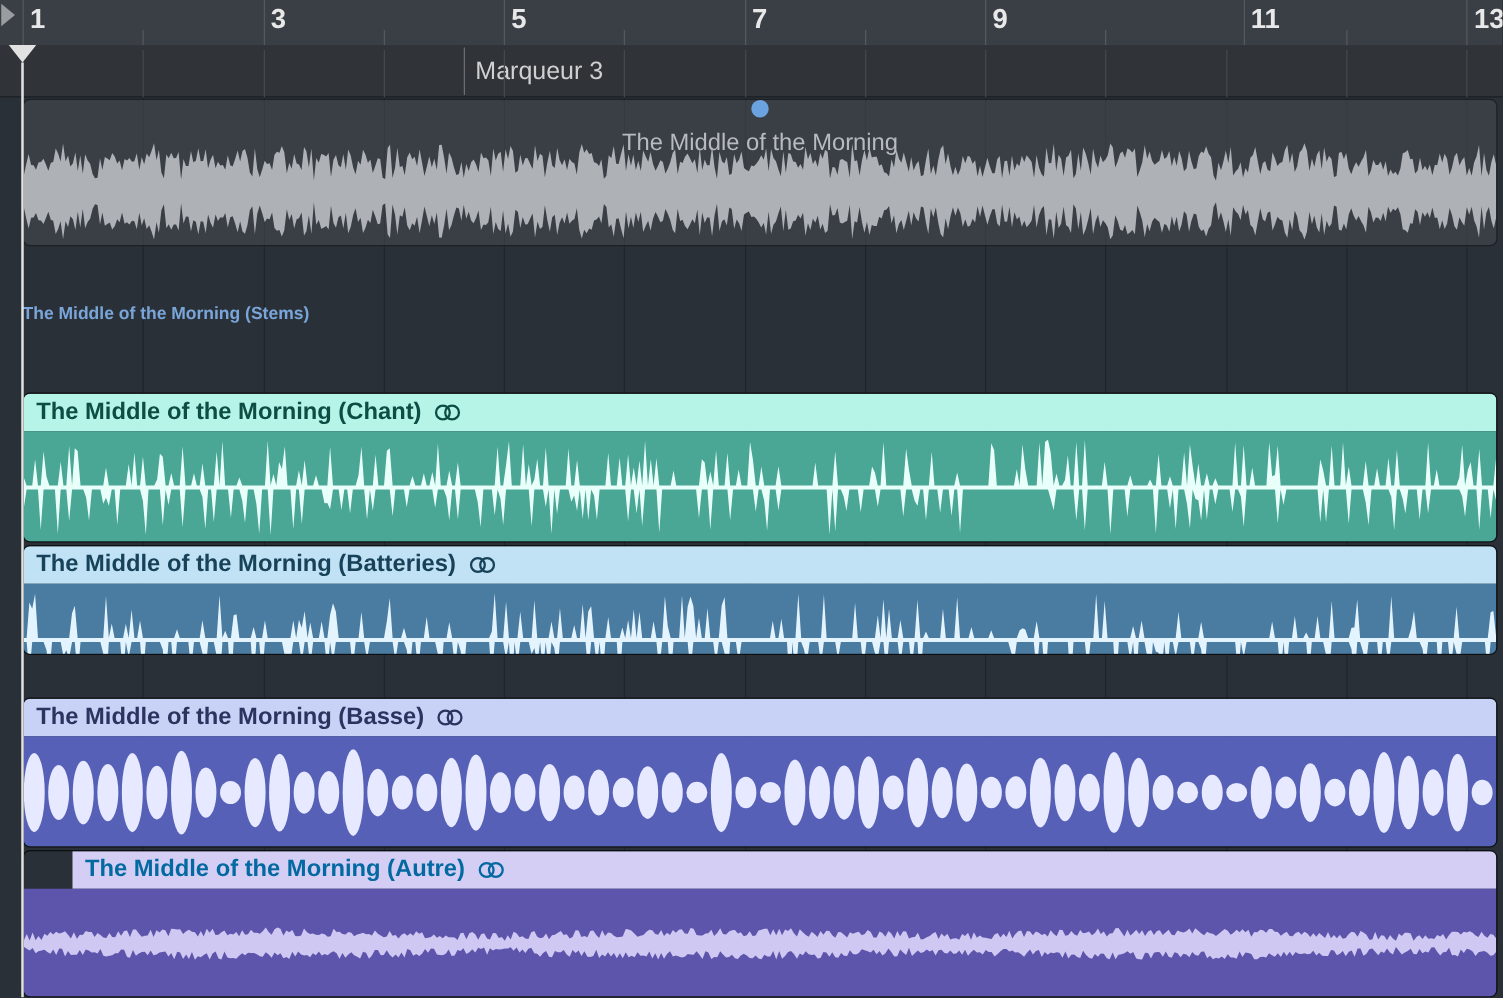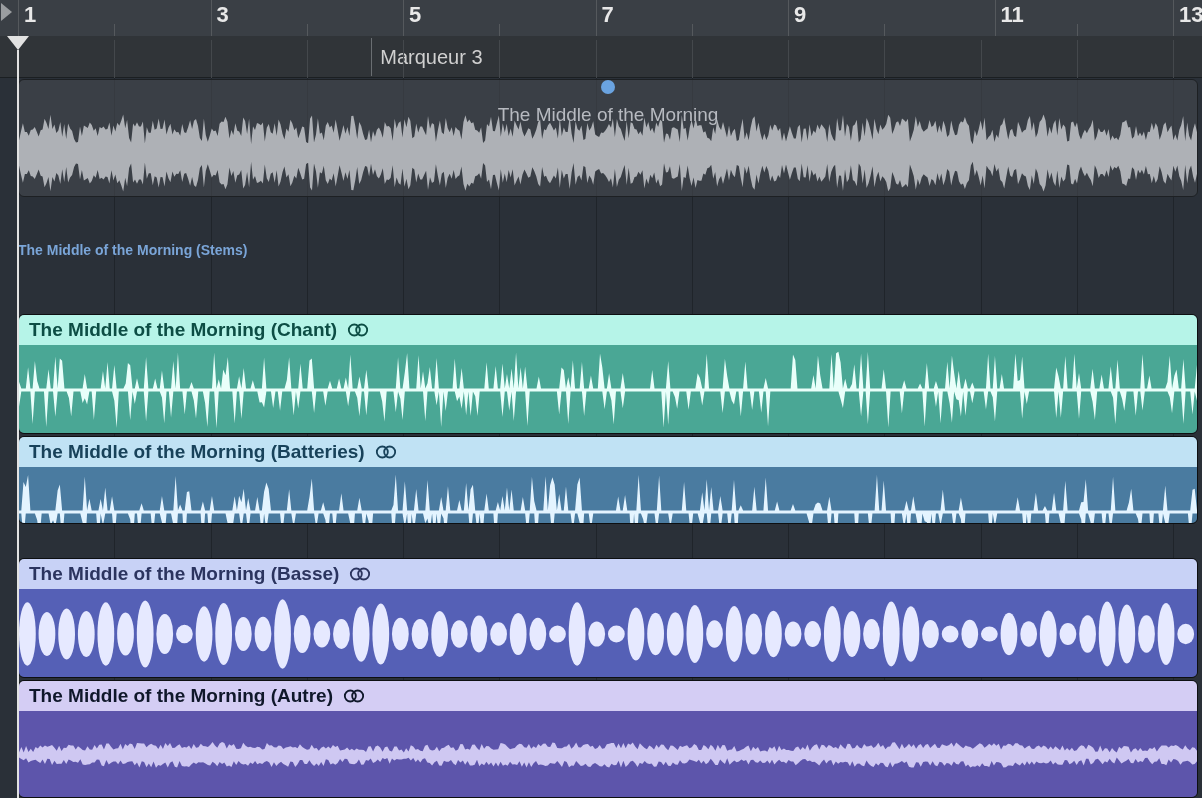--- a/index.html
+++ b/index.html
@@ -140,21 +140,21 @@
 
   .stem.blue   { top: 358px; height:88px; }
   .stem.blue .header   { background:#c0e2f4; color:#18425a; }
   .stem.blue .body     { background:#4a7ba0; height:90px; }
 
   .stem.indigo { top: 480px; height:120px; }
   .stem.indigo .header { background:#c8d2f6; color:#2b345f; }
   .stem.indigo .body   { background:#5560b6; height:90px; }
 
   .stem.violet { top: 602px; height:118px; }
-  .stem.violet .header { background:#d4cdf4; color:#0f172a; }
+  .stem.violet .header { background:#d4cdf4; color:#0369a1;margin-left:39px; }
   .stem.violet .body   { background:#5d55ab; height:88px; }
 
   .loop-icon svg { width:22px; height:18px; display:block; }
 </style>
 </head>
 <body>
 
 <div class="ruler">
   <div class="zoom-triangle"></div>
 

